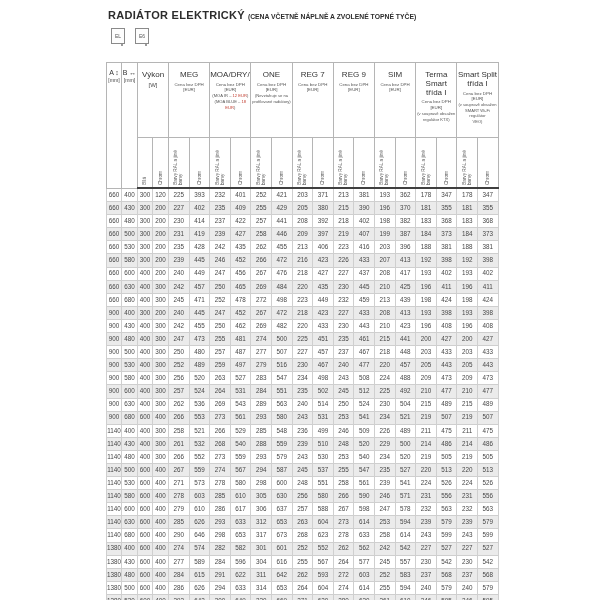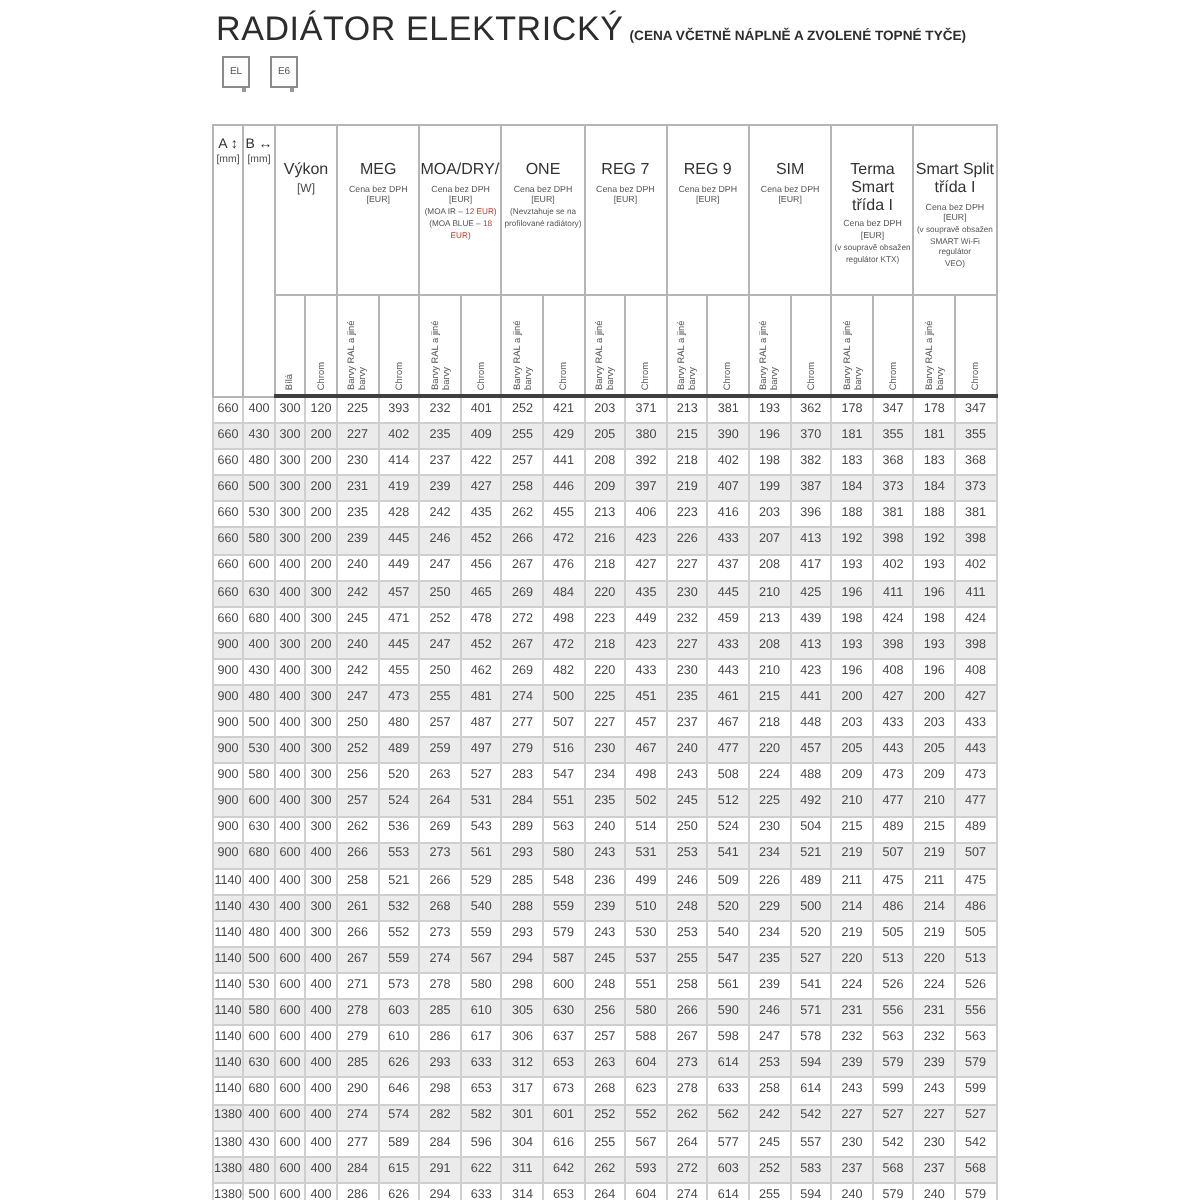--- a/index.html
+++ b/index.html
@@ -1,40 +1,40 @@
 <!DOCTYPE html>
 <html><head>
 <meta charset="utf-8">
 <style>
   html,body { margin:0; padding:0; background:#fff; }
   .page {
     position:relative; width:600px; height:600px; background:#ffffff;
     font-family:"Liberation Sans", sans-serif; color:#3c3c3c; overflow:hidden;
   }
   .title-row { position:absolute; left:108px; top:5px; white-space:nowrap; }
-  .title { font-size:17px; font-weight:normal; color:#2c2c2c; letter-spacing:0.3px; }
+  .title { font-size:11px; font-weight:bold; color:#2c2c2c; letter-spacing:0.3px; }
   .subtitle { font-size:6.8px; font-weight:bold; color:#2c2c2c; margin-left:3px; }
   .badges { position:absolute; left:111px; top:28px; display:flex; gap:10px; }
   .badge {
     width:12px; height:14px; border:1px solid #8a8a8a; background:#fdfdfd;
     font-size:5px; color:#555; display:flex; align-items:center; justify-content:center;
     position:relative;
   }
   .badge::after { content:""; position:absolute; right:1px; bottom:-3px; width:2px; height:2px; background:#9a9a9a; }
 
   table.price-table {
     position:absolute; left:106px; top:62px; width:392px;
     border-collapse:collapse; table-layout:fixed;
   }
   .price-table th, .price-table td {
     padding:0; margin:0; text-align:center; font-weight:normal;
     border:1px solid #cfcfcf; overflow:hidden;
   }
   
-  th.grouph { height:66px; vertical-align:top; padding-top:18px; background:#fff; border-color:#b5b5b5; }
+  th.grouph { height:66px; vertical-align:top; padding-top:8px; background:#fff; border-color:#b5b5b5; }
   .gname  { font-size:8px; color:#333; line-height:1.1; }
   .gname2 { font-size:8px; color:#333; line-height:1.1; }
   .gunit  { font-size:6px; color:#4a4a4a; margin-top:2px; }
   .gprice { font-size:4.4px; color:#555; margin-top:2px; line-height:1.2; }
   .gnote  { font-size:4.1px; color:#555; line-height:1.25; margin-top:1px; }
   .gnote .red { color:#c0392b; }
   th.dimh { vertical-align:top; padding-top:6px; background:#fff; border-color:#b5b5b5; }
   .dlab  { font-size:7px; color:#333; }
   .dunit { font-size:5.2px; color:#4a4a4a; margin-top:1px; }
   

